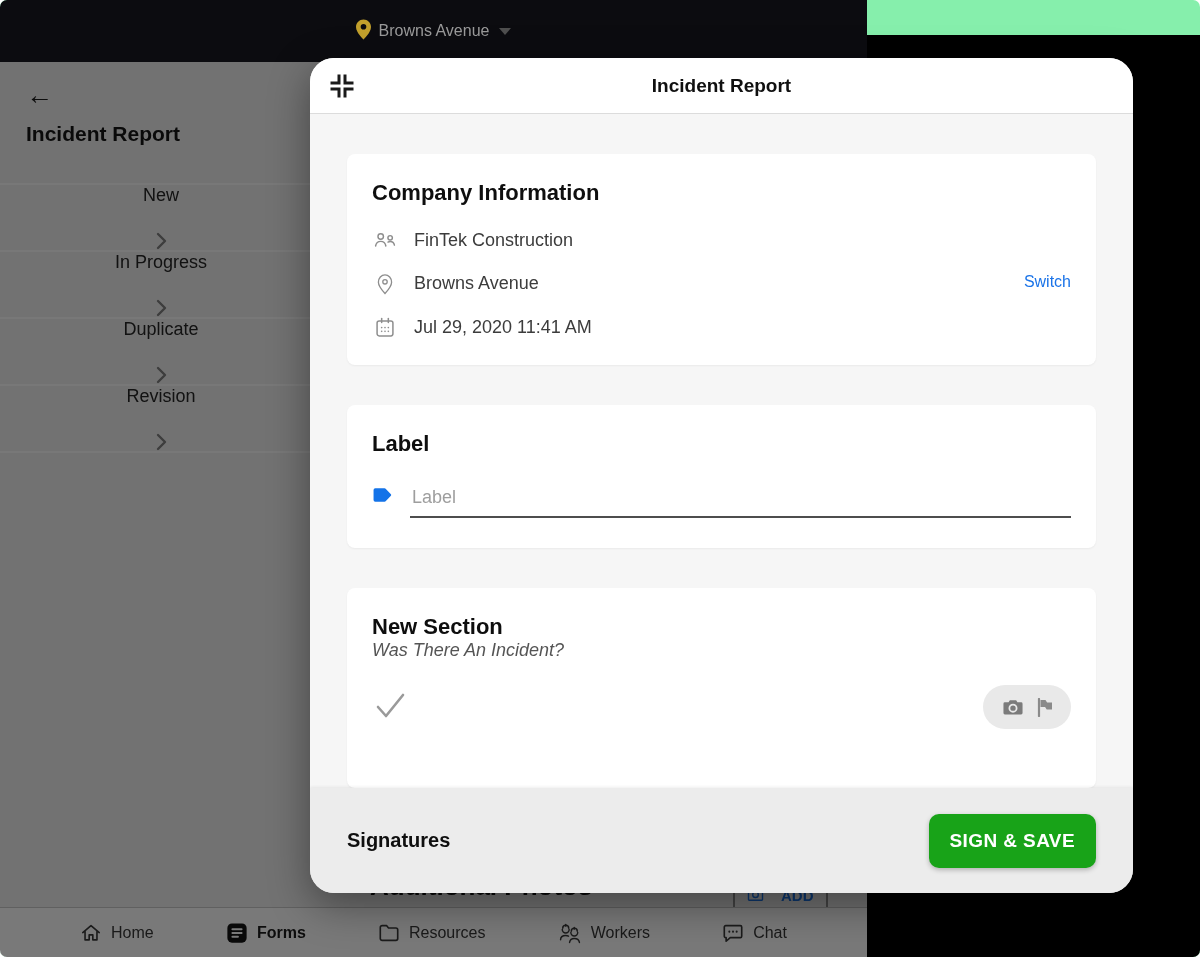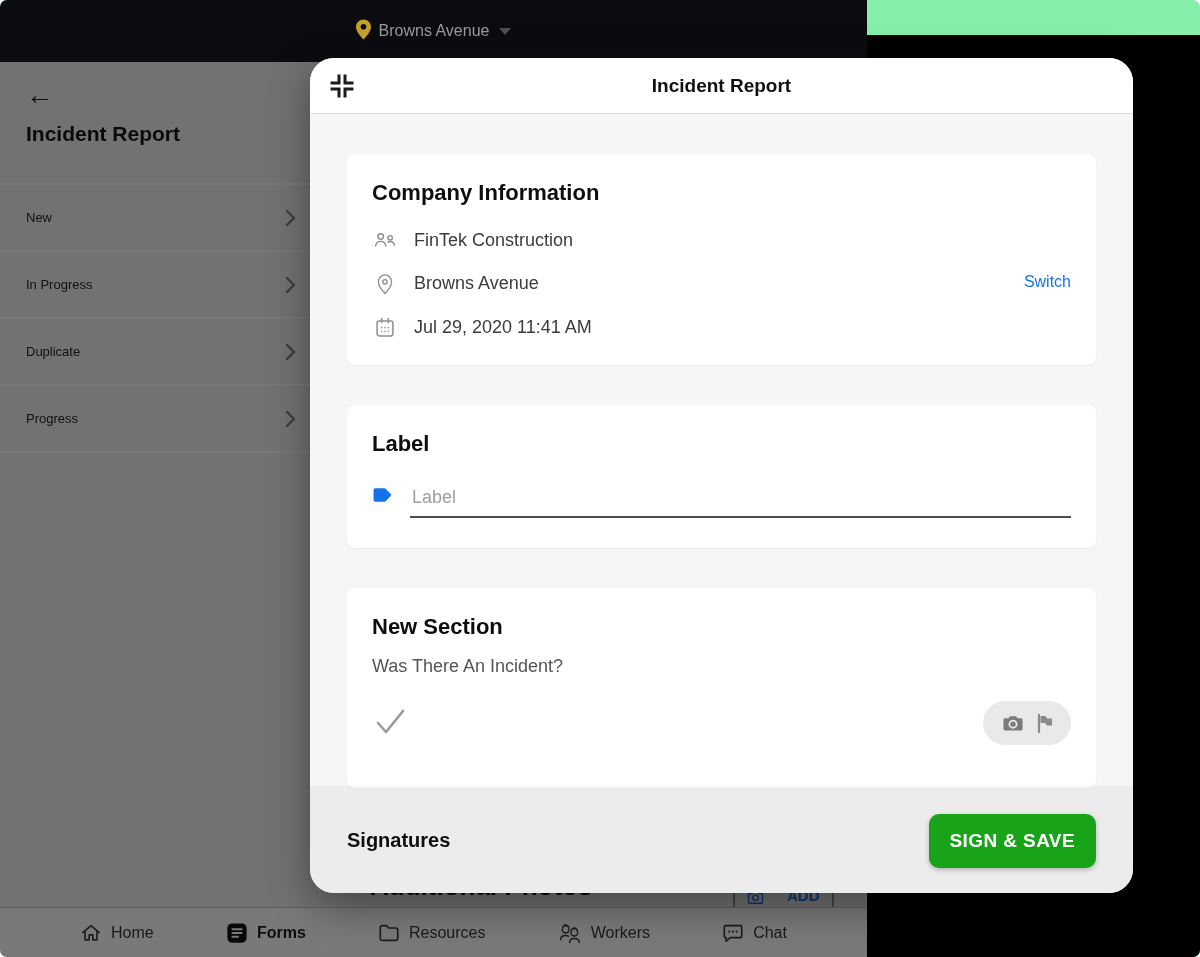--- a/index.html
+++ b/index.html
@@ -18,24 +18,24 @@
   .caret-down { width:0; height:0; border-left:6px solid transparent; border-right:6px solid transparent;
                 border-top:7px solid #4f4f4f; margin-left:2px; }
 
   .page { position:absolute; top:62px; left:0; width:867px; height:895px; background:#efefef; overflow:hidden; }
 
   .left-panel { position:absolute; top:0; left:0; width:310px; height:100%; }
   .panel-header { height:123px; padding:18px 26px 0 26px; border-bottom:2px solid #fbfbfb; }
   .back-arrow { font-size:27px; color:#1d1d1d; line-height:30px; cursor:default; }
   .panel-title { margin-top:12px; font-size:21px; font-weight:700; color:#161616; }
   .list-row { height:67px; border-bottom:2px solid #fbfbfb; display:flex; align-items:center;
-              justify-content:space-between; padding:0 14px 0 26px; font-size:13px; color:#262626; }
+              justify-content:space-between; padding:0 14px 0 26px; font-size:18px; color:#262626;flex-direction:column; }
 
   .detail-heading { position:absolute; left:370px; top:809px; font-size:26px; font-weight:700; color:#121212; white-space:nowrap; }
-  .add-btn { position:absolute; left:733px; top:820px; display:flex; align-items:flex-end; gap:23px;
+  .add-btn { position:absolute; left:733px; top:820px; display:flex; align-items:flex-start; gap:17px;
              color:#1a73e8; font-weight:700; font-size:15px; padding:5px 12px;
              border-left:2px solid #8f8f8f; border-right:2px solid #8f8f8f; }
 
   .bottom-nav { position:absolute; left:0; bottom:0; width:867px; height:50px; background:#fdfdfd;
                 border-top:1px solid #c9c9c9; display:flex; align-items:center; justify-content:space-between;
                 padding:0 80px; }
   .nav-item { display:flex; align-items:center; gap:9px; font-size:16px; color:#373737; }
   .nav-item.active .nav-label { font-weight:700; color:#1c1c1c; }
 
   
@@ -60,21 +60,21 @@
   .info-row.row-first { margin-top:24px; }
   .info-icon { width:26px; display:flex; justify-content:center; margin-right:16px; }
   .info-text { font-size:18px; color:#3c3c3c; }
   .switch-link { margin-left:auto; color:#1a73e8; font-size:16px; cursor:default; }
 
   .label-row { display:flex; align-items:flex-end; gap:16px; margin-top:26px; padding-bottom:4px; }
   .label-input { flex:1; border:none; outline:none; background:transparent; font-size:18px; color:#333;
                  border-bottom:2px solid #4d4d4d; padding:4px 2px 8px 2px; font-family:"Liberation Sans", sans-serif; }
   .label-input::placeholder { color:#9e9e9e; }
 
-  .question-text { margin-top:16px; font-size:18px; color:#555; }
+  .question-text { font-size:18px; color:#555;font-style:italic; }
   .answer-row { margin-top:24px; display:flex; align-items:center; justify-content:space-between; }
   .attach-pill { width:88px; height:44px; background:#e9e9e9; border-radius:22px; display:flex;
                  align-items:center; justify-content:center; gap:13px; }
   .card.cut { min-height:200px; }
 
   .modal-footer { flex:none; height:105px; background:#ececec; display:flex; align-items:center;
                   justify-content:space-between; padding:0 37px; box-shadow:0 -1px 3px rgba(0,0,0,0.07); }
   .signatures-label { font-size:20px; font-weight:700; color:#0f0f0f; }
   .sign-save-btn { background:#18a318; color:#ffffff; border:none; border-radius:10px; padding:16px 21px;
                    font-size:19px; font-weight:700; letter-spacing:0.4px; box-shadow:0 2px 5px rgba(0,0,0,0.25);
@@ -117,21 +117,21 @@
               <path d="M2 2l7 7-7 7" fill="none" stroke="#808080" stroke-width="2.4" stroke-linecap="round" stroke-linejoin="round"></path>
             </svg>
         </div>
         <div class="list-row">
           <span>Duplicate</span>
           <svg width="11" height="18" viewBox="0 0 11 18">
               <path d="M2 2l7 7-7 7" fill="none" stroke="#808080" stroke-width="2.4" stroke-linecap="round" stroke-linejoin="round"></path>
             </svg>
         </div>
         <div class="list-row">
-          <span>Progress</span>
+          <span>Revision</span>
           <svg width="11" height="18" viewBox="0 0 11 18">
               <path d="M2 2l7 7-7 7" fill="none" stroke="#808080" stroke-width="2.4" stroke-linecap="round" stroke-linejoin="round"></path>
             </svg>
         </div>
       </div>
 
       <div class="detail-heading">Additional Photos</div>
       <div class="add-btn">
         <svg width="17" height="14" viewBox="0 0 24 20">
             <path fill="none" stroke="#1a73e8" stroke-width="2" d="M3 5h4l2-3h6l2 3h4a1 1 0 0 1 1 1v12a1 1 0 0 1-1 1H3a1 1 0 0 1-1-1V6a1 1 0 0 1 1-1z"></path>

